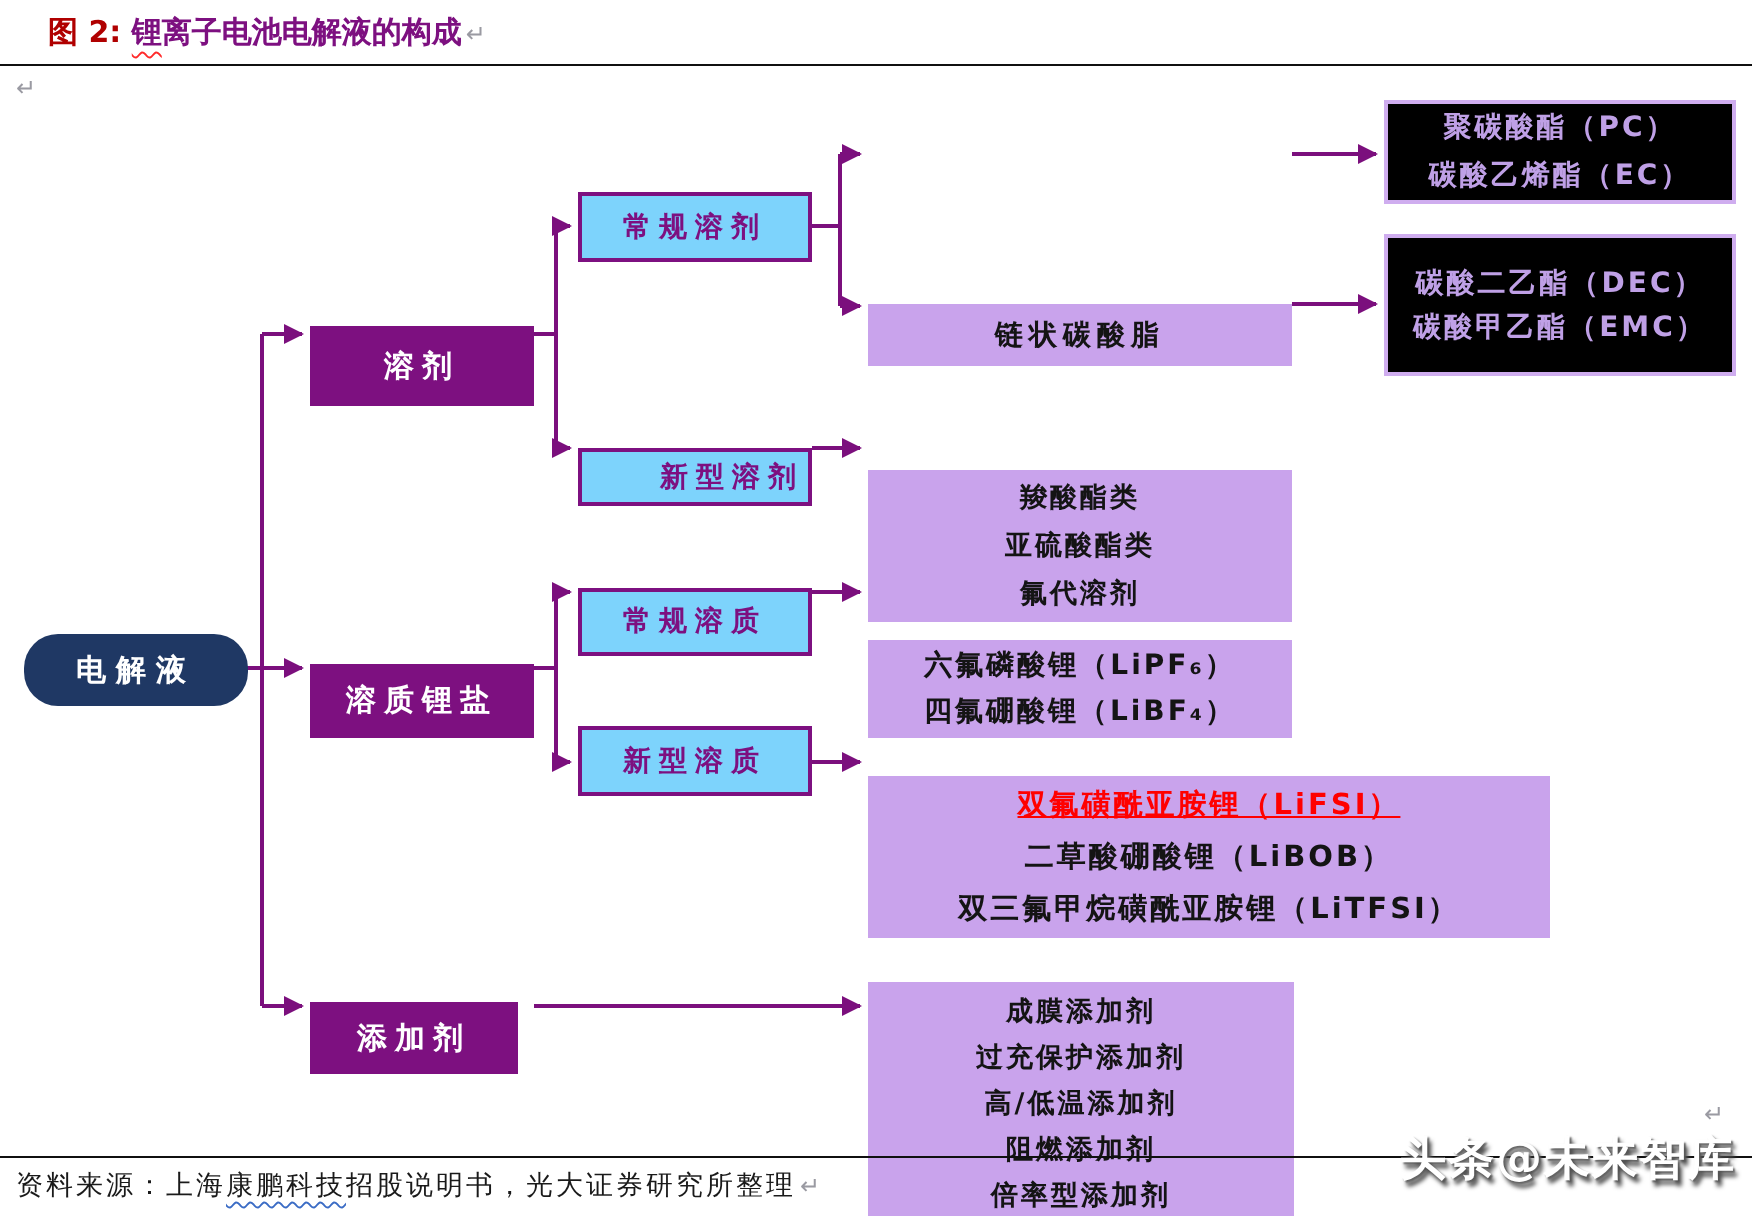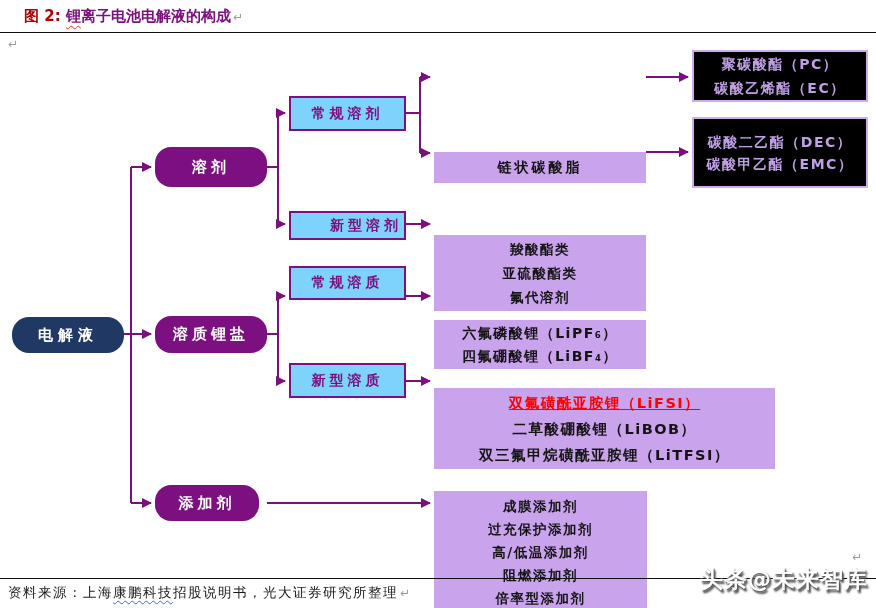--- a/index.html
+++ b/index.html
@@ -13,21 +13,21 @@
   .squiggle-red{text-decoration:underline wavy #ff2a2a;text-decoration-thickness:1px;text-underline-offset:4px;}
   .squiggle-blue{text-decoration:underline wavy #3B6CC5;text-decoration-thickness:1px;text-underline-offset:3px;}
   .pmark{color:#9a9aa2;font-size:12px;font-weight:normal;margin-left:2px;}
   .pmark.abs{position:absolute;}
   .top-rule{position:absolute;left:0;top:32px;width:876px;border-top:1.6px solid #101010;}
   .bottom-rule{position:absolute;left:0;top:578px;width:876px;border-top:1.4px solid #101010;}
   .connectors{position:absolute;left:0;top:0;pointer-events:none;}
   .node{position:absolute;display:flex;align-items:center;justify-content:center;
         box-sizing:border-box;text-align:center;}
   .root-node{background:#1F3864;color:#fff;font-weight:bold;font-size:15px;border-radius:8px;letter-spacing:5px;}
-  .branch-node{background:#7D1080;color:#fff;font-weight:bold;font-size:15px;border-radius:16px;letter-spacing:4px;}
+  .branch-node{background:#7D1080;color:#fff;font-weight:bold;font-size:15px;border-radius:0;letter-spacing:4px;margin-top:16px;}
   .sub-node{background:#7dd3fc;border:2px solid #7D1080;color:#7D1080;font-weight:bold;font-size:14px;letter-spacing:4px;}
   .leaf-node{background:#C9A3EC;color:#141414;font-weight:bold;font-size:14px;letter-spacing:3px;}
   .leaf-col{flex-direction:column;letter-spacing:1.5px;margin-top:48px;}
   .leaf-col span{display:block;}
   .pale-node{background:#000000;border:2px solid #CFADEF;color:#BFA0E6;font-size:14px;
              flex-direction:column;letter-spacing:1.5px;font-weight:bold;}
   .pale-node span{display:block;}
   .highlight-red{color:#FF0000;text-decoration:underline;font-weight:bold;}
   .source{position:absolute;left:8px;top:584px;font-size:13.5px;color:#1a1a1a;letter-spacing:1.5px;white-space:nowrap;}
   .watermark{position:absolute;left:700px;top:564px;font-size:23px;font-weight:bold;color:#ffffff;
@@ -86,24 +86,24 @@
   <div class="node branch-node" style="left:155px;top:316px;width:112px;height:37px;">
     <span>溶质锂盐</span>
   </div>
   <div class="node branch-node" style="left:155px;top:485px;width:104px;height:36px;">
     <span>添加剂</span>
   </div>
 
   <div class="node sub-node" style="left:289px;top:96px;width:117px;height:35px;">
     <span>常规溶剂</span>
   </div>
-  <div class="node sub-node" style="left:289px;top:211px;width:117px;height:29px;padding-left:37px;">
+  <div class="node sub-node" style="left:289px;top:224px;width:117px;height:29px;padding-left:37px;">
     <span>新型溶剂</span>
   </div>
-  <div class="node sub-node" style="left:289px;top:266px;width:117px;height:34px;">
+  <div class="node sub-node" style="left:289px;top:294px;width:117px;height:34px;">
     <span>常规溶质</span>
   </div>
   <div class="node sub-node" style="left:289px;top:363px;width:117px;height:35px;">
     <span>新型溶质</span>
   </div>
 
   <div class="node leaf-node" style="left:434px;top:137px;width:212px;height:31px;margin-top:15px;">
     <span>链状碳酸脂</span>
   </div>
 

